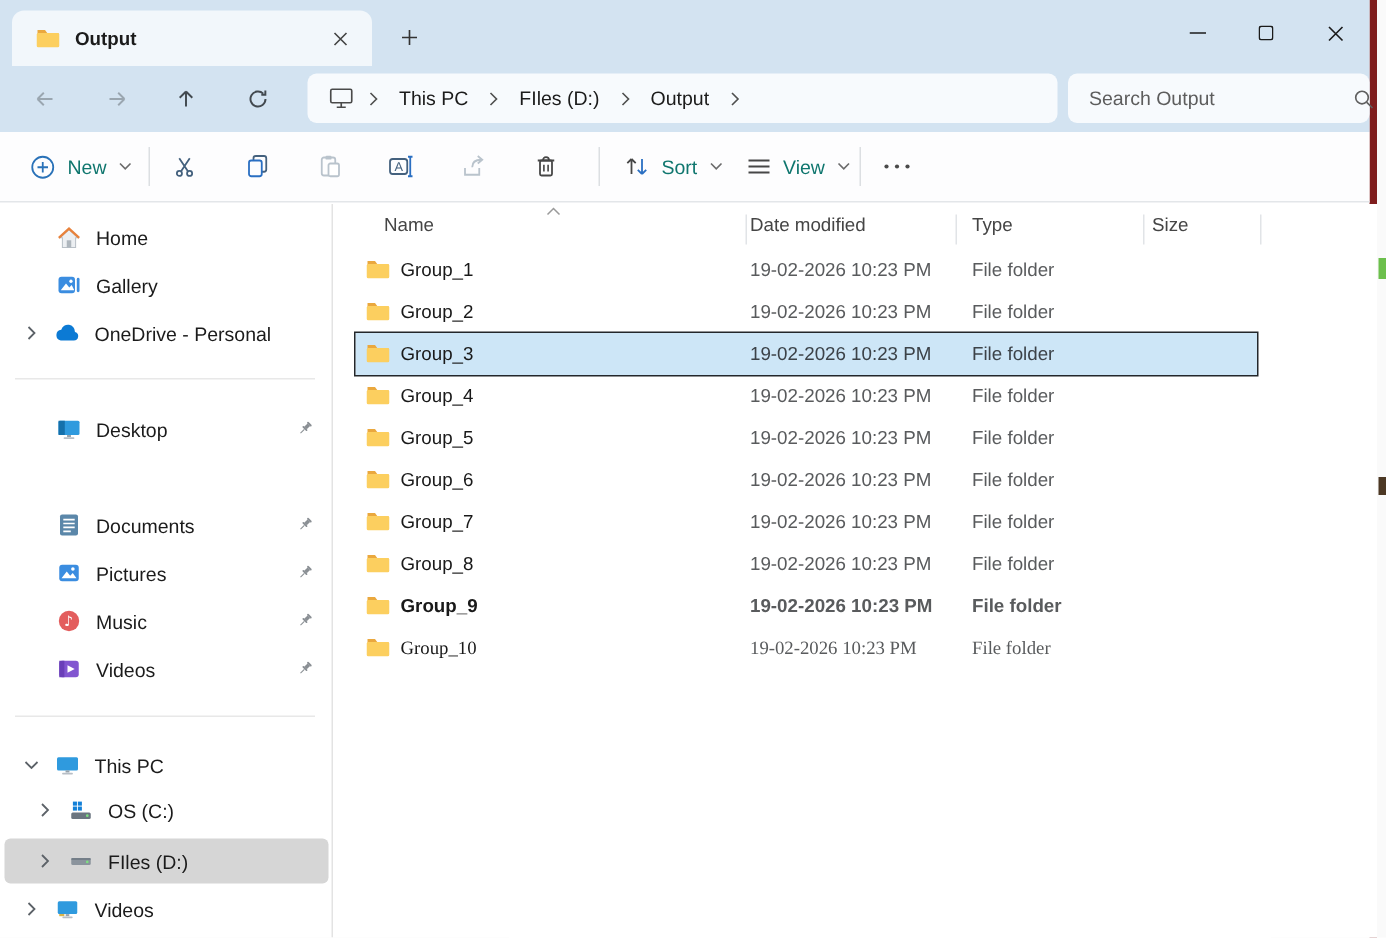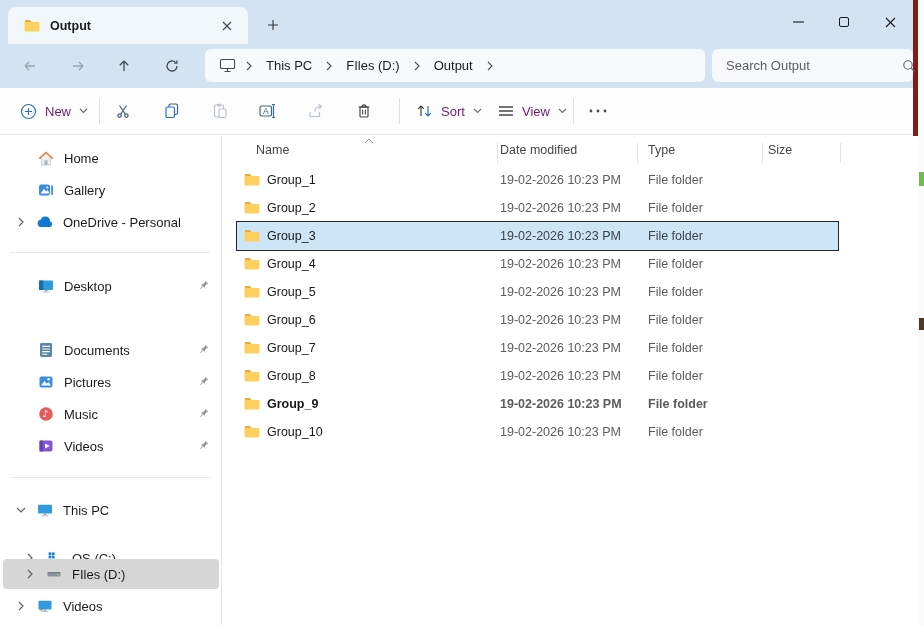--- a/index.html
+++ b/index.html
@@ -43,21 +43,21 @@
     font-family:inherit; font-size:13px; color:#1b1b1b; }
   .search-input::placeholder { color:#5d5d5d; opacity:1; }
 
   
   .toolbar { position:absolute; left:0; top:88px; width:100%; height:47px;
     background:#fdfdfe; border-bottom:1px solid #e3e6e9; }
   .tb-group { position:absolute; top:0; height:46px; display:flex; align-items:center; }
   .tb-btn { display:flex; align-items:center; gap:8px; padding:6px 8px; border-radius:4px; }
   .tb-iconbtn { width:32px; height:32px; display:flex; align-items:center; justify-content:center; border-radius:4px; }
   .tb-divider { position:absolute; top:10px; width:1px; height:26px; background:#dcdfe2; }
-  .tb-label { font-size:13px; color:#701a75; }
+  .tb-label { font-size:13px; color:#0f766e; }
 
   
   .sidebar { position:absolute; left:0; top:136px; width:222px; height:489px;
     background:#fff; border-right:1px solid #e3e3e3; }
   .side-item { position:absolute; left:3px; width:216px; height:30px; border-radius:4px;
     display:flex; align-items:center; font-size:13px; }
   .side-item.selected { background:#d6d6d6; }
   .side-chevron { width:12px; display:flex; justify-content:center; margin-right:9px; }
   .side-icon { width:17px; height:17px; display:flex; align-items:center; justify-content:center; margin-right:10px; }
   .side-label { flex:1; white-space:nowrap; overflow:hidden; }
@@ -461,21 +461,21 @@
       <span class="side-icon">
         <svg width="16" height="16" viewBox="0 0 16 16">
             <rect x="1" y="2.8" width="14" height="8.8" rx="1" fill="#2f9ade"></rect>
             <rect x="6.7" y="11.6" width="2.6" height="1.4" fill="#98a2ab"></rect>
             <rect x="4.4" y="13.2" width="7.2" height="1.1" rx="0.5" fill="#b7bec6"></rect>
           </svg>
       </span>
       <span class="side-label">This PC</span>
     </div>
 
-    <div class="side-item" style="top:407px; padding-left:21px;">
+    <div class="side-item" style="top:389px; padding-left:21px;">
       <span class="side-chevron">
         <svg width="6" height="10" viewBox="0 0 6 10">
             <path d="M1 1l4 4-4 4" stroke="#5c6268" stroke-width="1.2" fill="none"></path>
           </svg>
       </span>
       <span class="side-icon">
         <svg width="16" height="15" viewBox="0 0 16 15">
             <rect x="2.6" y="1.4" width="2.7" height="2.7" fill="#1380d8"></rect>
             <rect x="5.9" y="1.4" width="2.7" height="2.7" fill="#1380d8"></rect>
             <rect x="2.6" y="4.7" width="2.7" height="2.7" fill="#1380d8"></rect>
@@ -639,21 +639,21 @@
       <svg width="16" height="13" viewBox="0 0 16 13">
               <path d="M1 1h5l1.5 2H15v9H1z" fill="#eaa83e"></path>
               <rect x="0.5" y="3" width="15" height="9.5" rx="1" fill="#fccf5f"></rect>
             </svg>
     </span>
     <span class="cell-name">Group_9</span>
     <span class="cell-date">19-02-2026 10:23 PM</span>
     <span class="cell-type">File folder</span>
     <span class="cell-size"></span>
   </div>
-        <div class="file-row" style="top: 252px;">
+        <div class="file-row" style="top: 252px; font-family: Liberation Serif, serif;">
     <span class="cell-icon">
       <svg width="16" height="13" viewBox="0 0 16 13">
               <path d="M1 1h5l1.5 2H15v9H1z" fill="#eaa83e"></path>
               <rect x="0.5" y="3" width="15" height="9.5" rx="1" fill="#fccf5f"></rect>
             </svg>
     </span>
     <span class="cell-name">Group_10</span>
     <span class="cell-date">19-02-2026 10:23 PM</span>
     <span class="cell-type">File folder</span>
     <span class="cell-size"></span>

